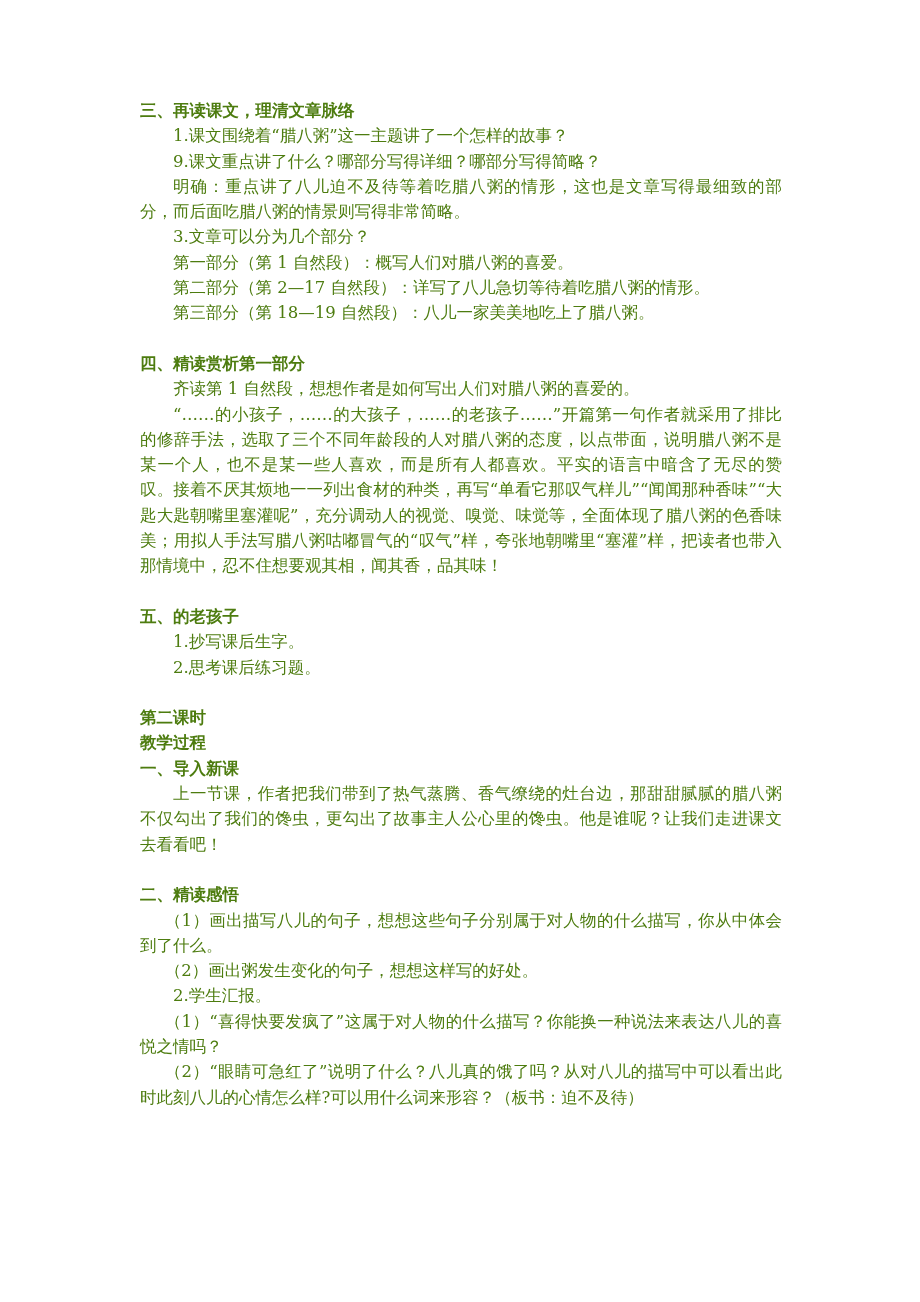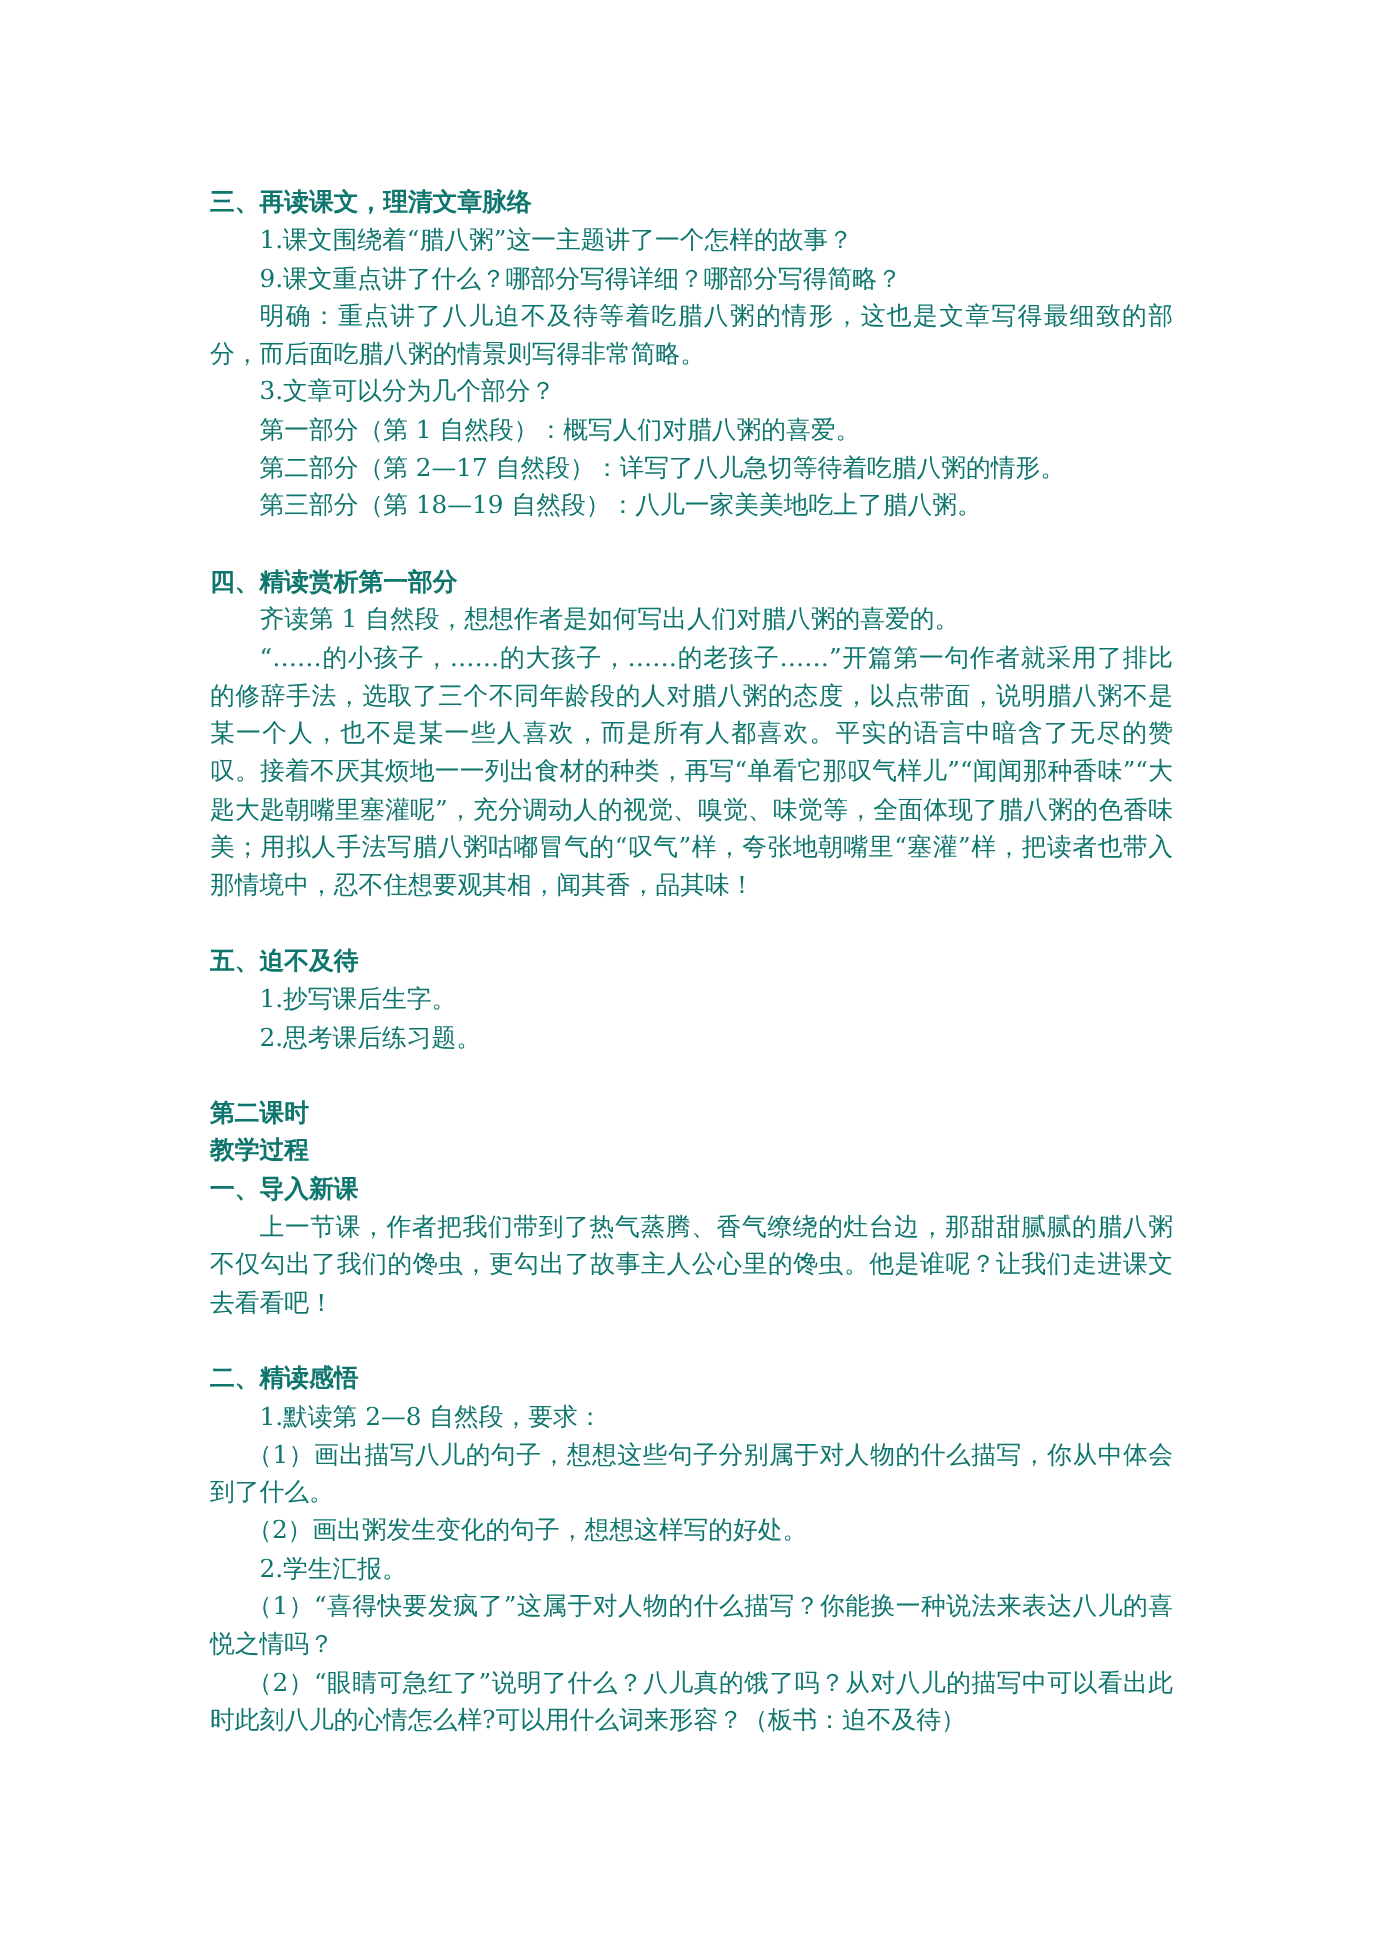--- a/index.html
+++ b/index.html
@@ -1,20 +1,20 @@
 <!DOCTYPE html>
 <html><head>
   <meta charset="utf-8">
   <style>
     html, body { margin: 0; padding: 0; background: #ffffff; }
     body { width: 920px; height: 1302px; position: relative; overflow: hidden; }
     .page {
-      position: absolute; left: 140px; top: 122px; width: 642px;
+      position: absolute; left: 140px; top: 98px; width: 642px;
       font-family: "DejaVu Serif", "Liberation Serif", serif;
-      font-size: 16.5px; line-height: 25.3px; color: #0f766e;
+      font-size: 16.5px; line-height: 25.3px; color: #4d7c0f;
     }
     .h { font-family: "DejaVu Sans", "Liberation Sans", sans-serif; font-weight: bold; font-size: 16.5px; }
     .p { text-indent: 2em; text-align: justify; margin: 0; }
     .blank { height: 25.3px; }
     .center { text-align: left; font-family: "DejaVu Sans", "Liberation Sans", sans-serif; font-weight: bold; }
     .sub { text-indent: 1.5em; }
   </style>
 </head>
 <body>
 
@@ -27,31 +27,30 @@
   <p class="p">第一部分（第 1 自然段）：概写人们对腊八粥的喜爱。</p>
   <p class="p">第二部分（第 2—17 自然段）：详写了八儿急切等待着吃腊八粥的情形。</p>
   <p class="p">第三部分（第 18—19 自然段）：八儿一家美美地吃上了腊八粥。</p>
   <div class="blank"></div>
 
   <div class="h">四、精读赏析第一部分</div>
   <p class="p">齐读第 1 自然段，想想作者是如何写出人们对腊八粥的喜爱的。</p>
   <p class="p">“……的小孩子，……的大孩子，……的老孩子……”开篇第一句作者就采用了排比的修辞手法，选取了三个不同年龄段的人对腊八粥的态度，以点带面，说明腊八粥不是某一个人，也不是某一些人喜欢，而是所有人都喜欢。平实的语言中暗含了无尽的赞叹。接着不厌其烦地一一列出食材的种类，再写“单看它那叹气样儿”“闻闻那种香味”“大匙大匙朝嘴里塞灌呢”，充分调动人的视觉、嗅觉、味觉等，全面体现了腊八粥的色香味美；用拟人手法写腊八粥咕嘟冒气的“叹气”样，夸张地朝嘴里“塞灌”样，把读者也带入那情境中，忍不住想要观其相，闻其香，品其味！</p>
   <div class="blank"></div>
 
-  <div class="h">五、迫不及待</div>
+  <div class="h">五、的老孩子</div>
   <p class="p">1.抄写课后生字。</p>
   <p class="p">2.思考课后练习题。</p>
   <div class="blank"></div>
 
   <div class="center">第二课时</div>
   <div class="h">教学过程</div>
   <div class="h">一、导入新课</div>
   <p class="p">上一节课，作者把我们带到了热气蒸腾、香气缭绕的灶台边，那甜甜腻腻的腊八粥不仅勾出了我们的馋虫，更勾出了故事主人公心里的馋虫。他是谁呢？让我们走进课文去看看吧！</p>
   <div class="blank"></div>
 
   <div class="h">二、精读感悟</div>
-  <p class="p">1.默读第 2—8 自然段，要求：</p>
   <p class="p sub">（1）画出描写八儿的句子，想想这些句子分别属于对人物的什么描写，你从中体会到了什么。</p>
   <p class="p sub">（2）画出粥发生变化的句子，想想这样写的好处。</p>
   <p class="p">2.学生汇报。</p>
   <p class="p sub">（1）“喜得快要发疯了”这属于对人物的什么描写？你能换一种说法来表达八儿的喜悦之情吗？</p>
   <p class="p sub">（2）“眼睛可急红了”说明了什么？八儿真的饿了吗？从对八儿的描写中可以看出此时此刻八儿的心情怎么样?可以用什么词来形容？（板书：迫不及待）</p>
 </div>
 
 </body></html>

